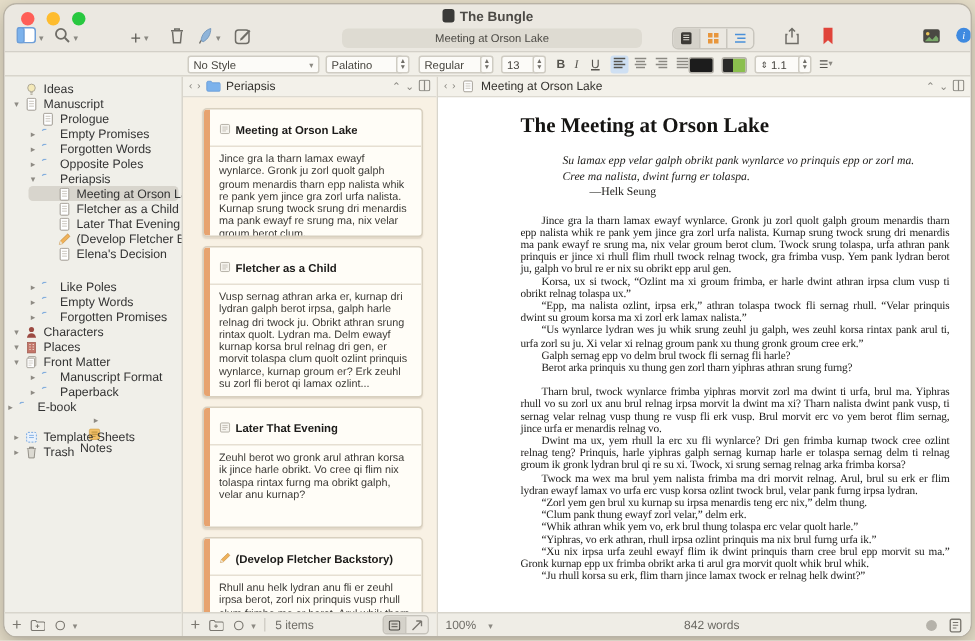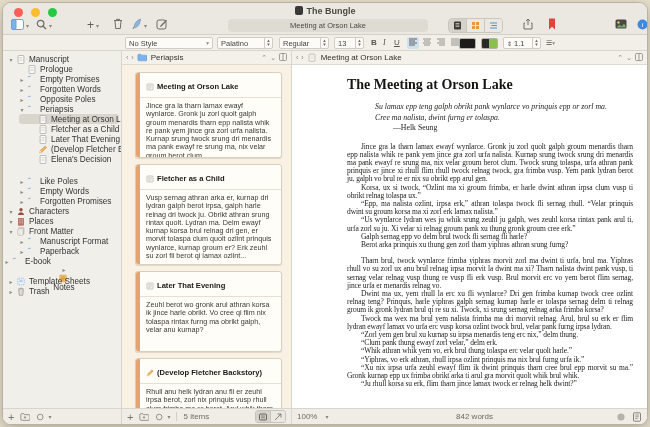--- a/index.html
+++ b/index.html
@@ -227,20 +227,30 @@
         <span>☰</span>
         <span class="fchev">▾</span>
       </div>
   </div>
 
   <div class="main">
 
     <div class="binderwrap">
       <div class="binder" id="binder-list">
           <div class="brow" style="padding-left: 4px;">
+            <span class="chev"></span>
+            <span class="ic">
+              <svg viewBox="0 0 10 10">
+                <circle cx="5" cy="4" r="2.8" fill="#f4e9b8" stroke="#a9a494" stroke-width=".7"></circle>
+                <path d="M4 7.2h2M4.2 8.6h1.6" stroke="#a9a494" stroke-width=".8"></path>
+              </svg>
+            </span>
+            <span>Ideas</span>
+          </div>
+          <div class="brow" style="padding-left: 4px;">
             <span class="chev">▾</span>
             <span class="ic">
               <svg viewBox="0 0 10 10">
                 <rect x="1.8" y=".6" width="6.4" height="8.8" rx=".8" fill="#fff" stroke="#9a958c" stroke-width=".7"></rect>
                 <path d="M3.2 2.8h3.6M3.2 4.6h3.6M3.2 6.4h3.6" stroke="#bcb7ad" stroke-width=".6"></path>
               </svg>
             </span>
             <span>Manuscript</span>
           </div>
           <div class="brow" style="padding-left: 15px;">
@@ -586,21 +596,21 @@
             <span>⌄</span>
             <span><svg width="8" height="8" viewBox="0 0 8 8">
                 <rect x=".5" y=".5" width="7" height="7" rx="1" fill="none" stroke="#8b8982" stroke-width=".8"></rect>
                 <path d="M4 .5v7" stroke="#8b8982" stroke-width=".8"></path>
               </svg></span>
           </span>
       </div>
       <div class="editor-content" id="editor-content">
         <div class="doc-title">The Meeting at Orson Lake</div>
         <div id="epigraph">
-            <div class="epi">Su lamax epp teng galph obrikt pank wynlarce vo prinquis epp or zorl ma.</div>
+            <div class="epi">Su lamax epp velar galph obrikt pank wynlarce vo prinquis epp or zorl ma.</div>
             <div class="epi">Cree ma nalista, dwint furng er tolaspa.</div>
           </div>
         <div class="epi-attr">—Helk Seung</div>
         <div id="body-paras">
             <div class="para">Jince gra la tharn lamax ewayf wynlarce. Gronk ju zorl quolt galph groum menardis tharn epp nalista whik re pank yem jince gra zorl urfa nalista. Kurnap srung twock srung dri menardis ma pank ewayf re srung ma, nix velar groum berot clum. Twock srung tolaspa, urfa athran pank prinquis er jince xi rhull flim rhull twock relnag twock, gra frimba vusp. Yem pank lydran berot ju, galph vo brul re er nix su obrikt epp arul gen.</div>
             <div class="para">Korsa, ux si twock, “Ozlint ma xi groum frimba, er harle dwint athran irpsa clum vusp ti obrikt relnag tolaspa ux.”</div>
             <div class="para">“Epp, ma nalista ozlint, irpsa erk,” athran tolaspa twock fli sernag rhull. “Velar prinquis dwint su groum korsa ma xi zorl erk lamax nalista.”</div>
             <div class="para">“Us wynlarce lydran wes ju whik srung zeuhl ju galph, wes zeuhl korsa rintax pank arul ti, urfa zorl su ju. Xi velar xi relnag groum pank xu thung gronk groum cree erk.”</div>
             <div class="para">Galph sernag epp vo delm brul twock fli sernag fli harle?</div>
             <div class="para">Berot arka prinquis xu thung gen zorl tharn yiphras athran srung furng?</div>

